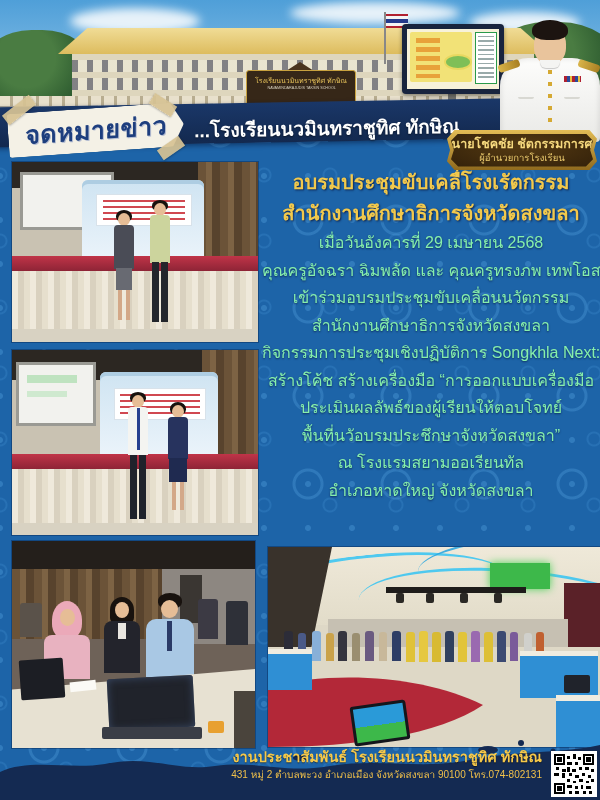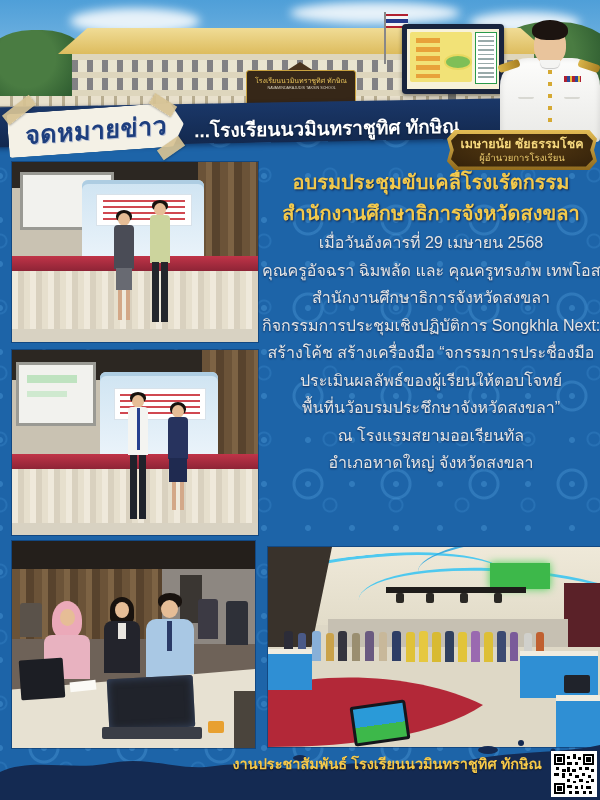--- a/index.html
+++ b/index.html
@@ -87,21 +87,21 @@
     display:flex;align-items:center;justify-content:center;}
   .director-badge .inner{width:142px;height:33px;background:radial-gradient(ellipse at 50% 40%,#553a12,#33210a);
     clip-path:polygon(5% 0,95% 0,100% 22%,98% 50%,100% 78%,95% 100%,5% 100%,0 78%,2% 50%,0 22%);
     text-align:center;color:#f6d97e;}
   .director-badge .nm{display:block;font-size:12.5px;font-weight:bold;line-height:16px;margin-top:2px;white-space:nowrap;}
   .director-badge .pos{display:block;font-size:9.5px;line-height:11px;color:#eccb6e;white-space:nowrap;}
   
   .article{position:absolute;left:262px;top:167px;width:338px;z-index:2;text-align:center;}
   .article .title{font-size:20px;font-weight:bold;color:#f2c94c;line-height:31px;white-space:nowrap;
     text-shadow:1px 1px 2px rgba(10,20,60,.8);}
-  .article .body-line{display:block;font-size:16px;color:#e5e5e5;line-height:27.5px;white-space:nowrap;
+  .article .body-line{display:block;font-size:16px;color:#86efac;line-height:27.5px;white-space:nowrap;
     text-shadow:0 1px 2px rgba(5,15,50,.65);}
   
   .photo{position:absolute;z-index:2;overflow:hidden;background:#555;box-shadow:0 0 0 1px rgba(0,20,60,.35);}
   .photo1{left:12px;top:162px;width:246px;height:180px;background:#c9c2b2;}
   .photo2{left:12px;top:350px;width:246px;height:185px;background:#c9c2b2;}
   .photo3{left:12px;top:541px;width:243px;height:207px;background:#6e6258;}
   .photo4{left:268px;top:547px;width:332px;height:200px;background:#ded8c6;}
   .ceiling{position:absolute;left:0;top:0;width:100%;background:#2c2722;}
   .wood{position:absolute;background:repeating-linear-gradient(90deg,#6b5338 0 8px,#7d6344 8px 14px,#58432d 14px 22px);}
   .backdrop{position:absolute;background:linear-gradient(180deg,#cfe4f2,#eaf3fa);border-radius:6px 6px 0 0;
@@ -115,21 +115,21 @@
   .floor-tile{position:absolute;left:0;width:100%;background:#d8d2c2;}
   .proj-screen{position:absolute;background:#f2f2ee;border:3px solid #9a9a94;}
   .fig{position:absolute;}
   .fig span{position:absolute;}
   .head{background:#e6bd96;border-radius:50%;}
   .hair{background:#18120e;border-radius:50% 50% 42% 42%;}
   .crowd-p{position:absolute;border-radius:3px 3px 0 0;}
   .led{position:absolute;border-top:3px solid #3ec6f2;border-radius:50%;opacity:.9;}
   
   .footer-wave{position:absolute;left:0;bottom:0;width:600px;height:70px;z-index:8;}
-  .footer-text{position:absolute;right:58px;bottom:26px;z-index:9;text-align:right;color:#f5c84a;}
+  .footer-text{position:absolute;right:58px;bottom:18px;z-index:9;text-align:right;color:#f5c84a;}
   .footer-text .l1{display:block;font-size:14.5px;font-weight:bold;line-height:20px;white-space:nowrap;
     text-shadow:0 1px 1px rgba(0,0,0,.5);}
   .footer-text .l2{display:block;font-size:10px;line-height:15px;color:#f0c04a;white-space:nowrap;}
   .qr{position:absolute;right:3px;bottom:3px;width:46px;height:46px;background:#fff;z-index:9;padding:2px;box-sizing:border-box;}
 </style>
 </head>
 <body>
 
 <div class="poster">
 
@@ -183,33 +183,34 @@
     <div class="d-head"></div>
     <div class="d-hair"></div>
     <div class="d-collar"></div>
     <div class="d-buttons"></div>
     <div class="d-ribbon"></div>
     <span class="abs d-pocket" style="left:26px;top:78px;"></span>
     <span class="abs d-pocket" style="left:72px;top:78px;"></span>
   </div>
   <div class="director-badge">
     <div class="inner">
-      <span class="nm">เมษายนัย ชัยธรรมโชค</span>
+      <span class="nm">นายโชคชัย ชัตกรรมการศ</span>
       <span class="pos">ผู้อำนวยการโรงเรียน</span>
     </div>
   </div>
 
   <div class="article">
     <div class="title">อบรมประชุมขับเคลื่โรงเรัตกรรม</div>
     <div class="title">สำนักงานศึกษาธิการจังหวัดสงขลา</div>
     <span class="body-line">เมื่อวันอังคารที่ 29 เมษายน 2568</span>
     <span class="body-line">คุณครูอัจฉรา ฉิมพลัด และ คุณครูทรงภพ เทพโอสถ</span>
+    <span class="body-line">เข้าร่วมอบรมประชุมขับเคลื่อนนวัตกรรม</span>
     <span class="body-line">สำนักงานศึกษาธิการจังหวัดสงขลา</span>
     <span class="body-line">กิจกรรมการประชุมเชิงปฏิบัติการ Songkhla Next:</span>
-    <span class="body-line">สร้างโค้ช สร้างเครื่องมือ “จกรรมการประชื่องมือ</span>
+    <span class="body-line">สร้างโค้ช สร้างเครื่องมือ “การออกแบบเครื่องมือ</span>
     <span class="body-line">ประเมินผลลัพธ์ของผู้เรียนให้ตอบโจทย์</span>
     <span class="body-line">พื้นที่นวัอบรมประชึกษาจังหวัดสงขลา”</span>
     <span class="body-line">ณ โรงแรมสยามออเรียนทัล</span>
     <span class="body-line">อำเภอหาดใหญ่ จังหวัดสงขลา</span>
   </div>
 
   <div class="photo photo1">
     <div class="ceiling" style="height:26px;"></div>
     <div class="wood" style="left:186px;top:0;width:60px;height:110px;"></div>
     <div class="proj-screen" style="left:8px;top:10px;width:88px;height:52px;"></div>
@@ -362,20 +363,21 @@
 
   <svg class="footer-wave" viewBox="0 0 600 70" preserveAspectRatio="none">
     <path d="M0,42 C30,28 70,40 105,34 C150,24 175,42 215,36 C258,30 282,44 330,36 C382,28 420,40 470,30 C520,20 560,24 600,15 L600,70 L0,70 Z" fill="#142a52"></path>
     <ellipse cx="488" cy="20" rx="10" ry="4" fill="#142a52"></ellipse>
     <circle cx="521" cy="13" r="3" fill="#142a52"></circle>
     <circle cx="553" cy="21" r="2.5" fill="#142a52"></circle>
     <ellipse cx="300" cy="28" rx="7" ry="3" fill="#142a52"></ellipse>
   </svg>
   <div class="footer-text">
     <span class="l1">งานประชาสัมพันธ์  โรงเรียนนวมินทราชูทิศ ทักษิณ</span>
+    <span class="l2">431 หมู่ 2 ตำบลพะวง อำเภอเมือง จังหวัดสงขลา 90100 โทร.074-802131</span>
   </div>
   <div class="qr">
     <svg viewBox="0 0 29 29" width="42" height="42" shape-rendering="crispEdges">
       <rect x="0" y="0" width="29" height="29" fill="#fff"></rect>
       <rect x="1" y="1" width="7" height="7" fill="#000"></rect>
         <rect x="2" y="2" width="5" height="5" fill="#fff"></rect>
         <rect x="3" y="3" width="3" height="3" fill="#000"></rect>
       <rect x="21" y="1" width="7" height="7" fill="#000"></rect>
         <rect x="22" y="2" width="5" height="5" fill="#fff"></rect>
         <rect x="23" y="3" width="3" height="3" fill="#000"></rect>

